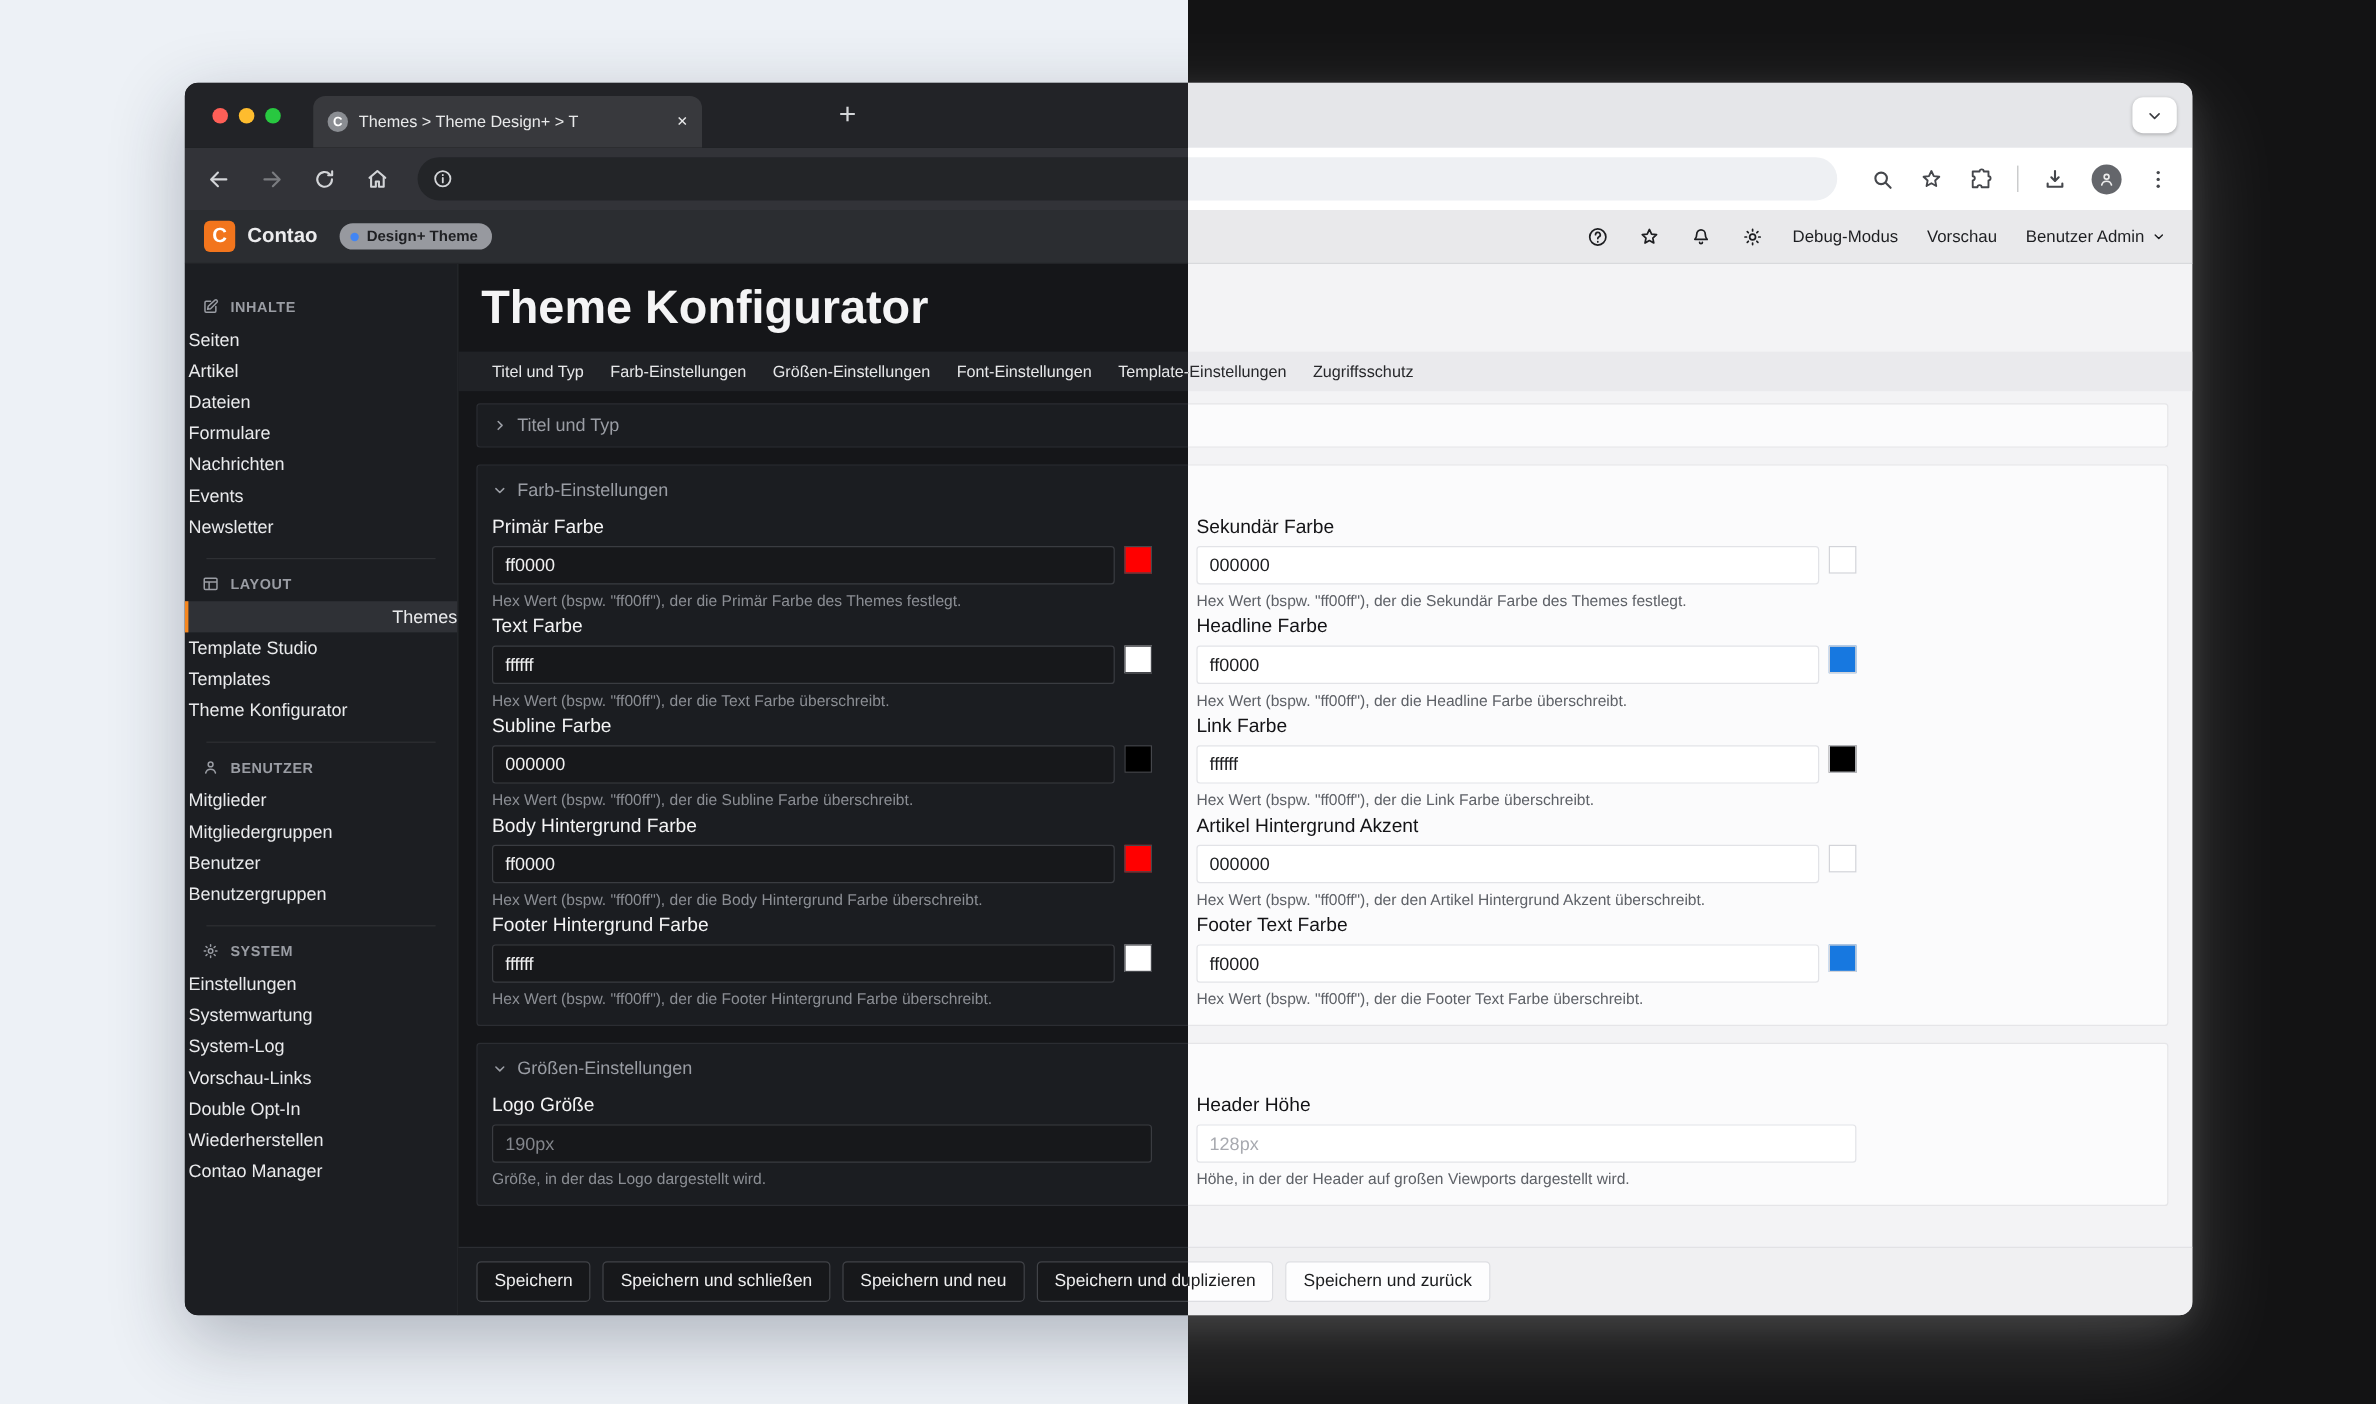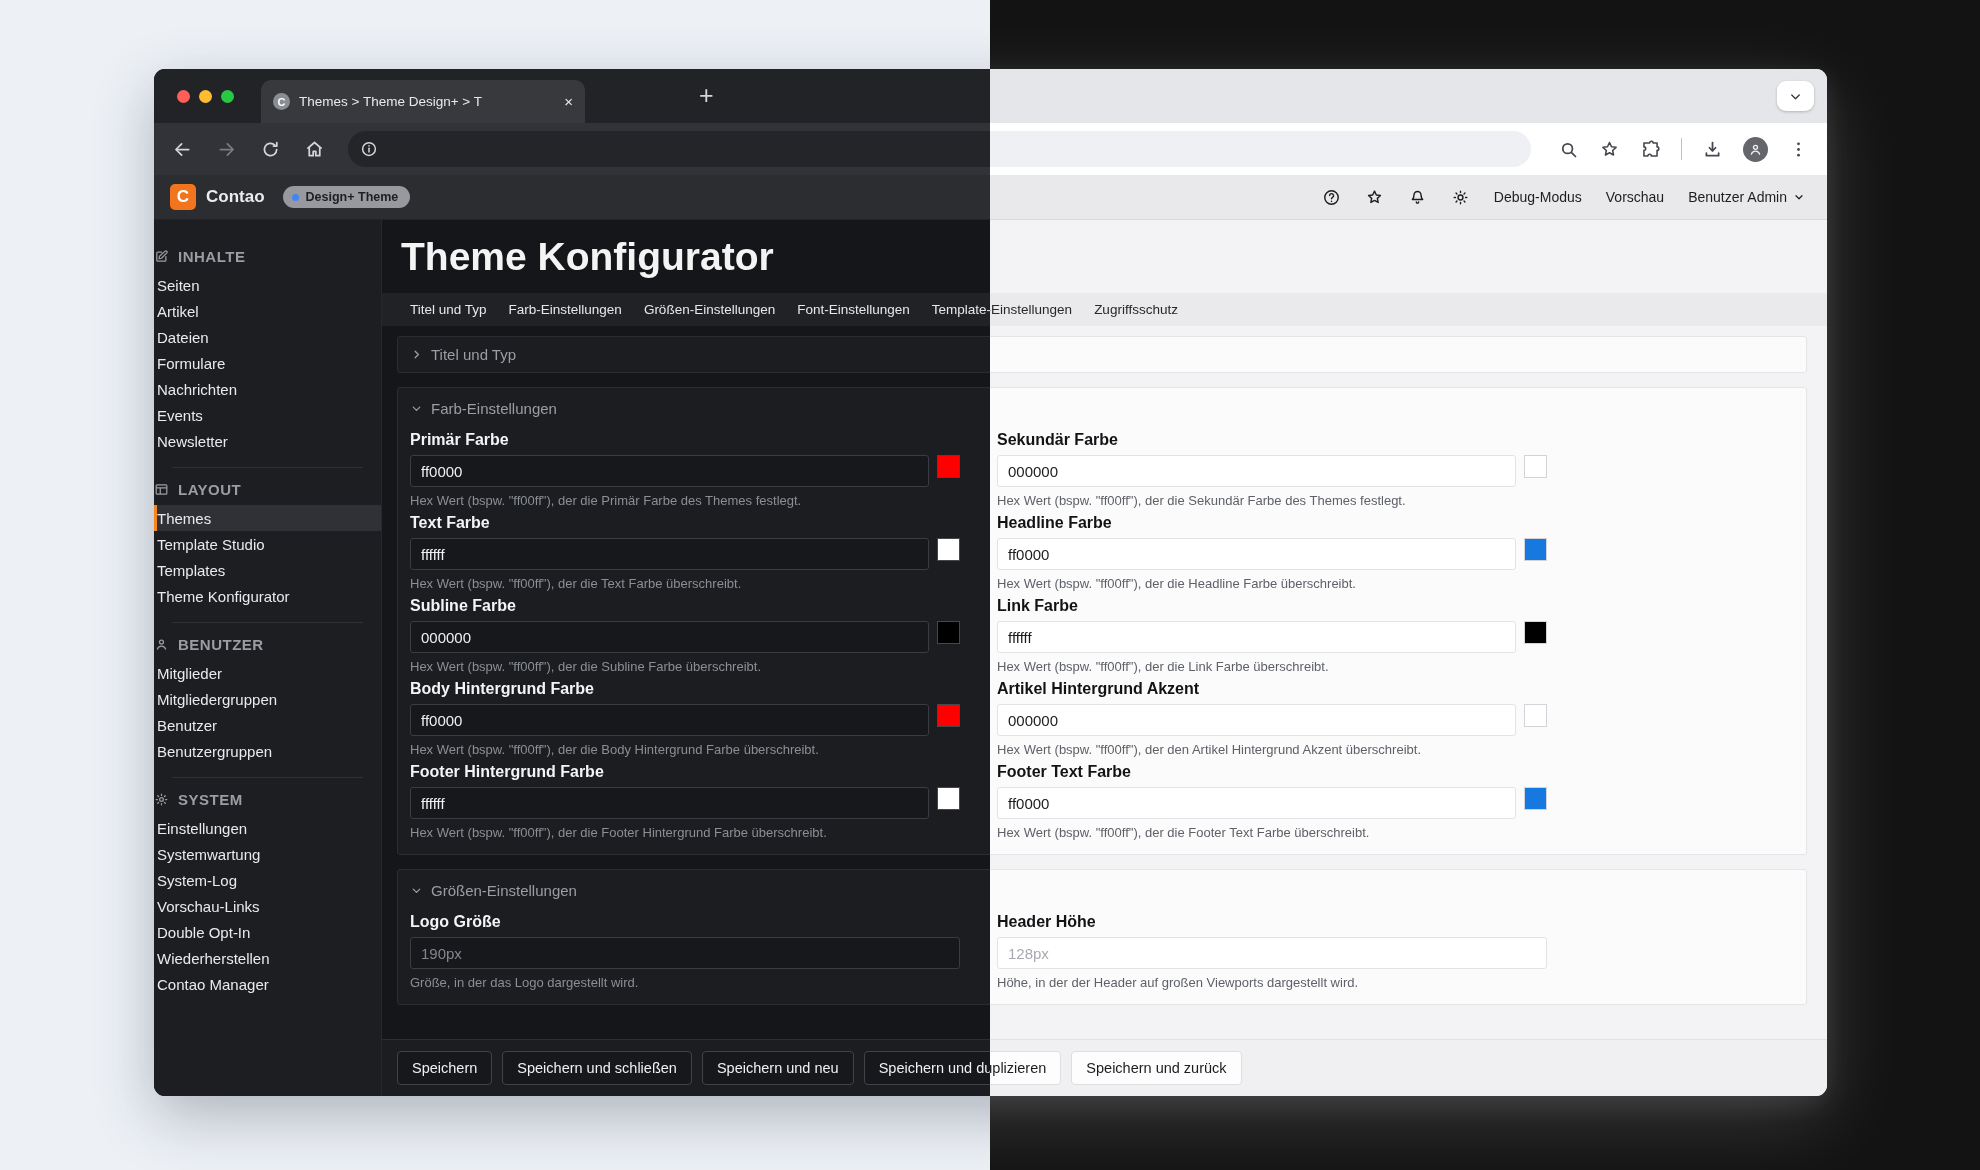--- a/index.html
+++ b/index.html
@@ -79,39 +79,39 @@
     font-size:12.5px;font-weight:700;padding:4px 12px 4px 9px;border-radius:12px;margin-left:8px;}
   .badge-dot{width:7px;height:7px;border-radius:50%;}
   .header-right{margin-left:auto;display:flex;align-items:center;gap:24px;color:var(--header-fg);font-size:14px;}
   .hic{width:19px;height:19px;}
   .userwrap{display:flex;align-items:center;gap:6px;}
   .chev12{width:12px;height:12px;}
 
   
   .appbody{flex:1;display:flex;min-height:0;}
   .sidebar{width:227px;background:var(--sidebar-bg);border-right:1px solid var(--sidebar-border);padding-top:28px;flex:0 0 auto;}
-  .sb-section-head{display:flex;align-items:center;gap:9px;color:var(--secthead);
-    font-size:15px;font-weight:700;letter-spacing:.5px;margin-bottom:7px;}
+  .sb-section-head{display:flex;align-items:center;gap:9px;padding-left:14px;color:var(--secthead);
+    font-size:12px;font-weight:700;letter-spacing:.5px;margin-bottom:7px;}
   .sb-ic{width:15px;height:15px;flex:0 0 auto;}
   .sb-item{height:26px;display:flex;align-items:center;font-size:15px;color:var(--sb-fg);border-left:3px solid transparent;}
-  .sb-item.active{background:var(--sb-active);border-left-color:#f5871f;}
+  .sb-item.active{background:var(--sb-active);border-left-color:#f5871f;justify-content:flex-end;}
   .sb-div{height:1px;background:var(--divider);margin:13px 18px;}
 
   .main{flex:1;display:flex;flex-direction:column;min-width:0;}
   .pagetitle{font-size:39px;font-weight:700;color:var(--label);margin:15px 0 14px 19px;}
   .tabsstrip{height:33px;background:var(--tabsstrip-bg);display:flex;align-items:center;padding-left:17px;flex:0 0 auto;}
   .ptab{font-size:13.5px;color:var(--tabsstrip-fg);padding:0 11px;white-space:nowrap;}
   .content{flex:1;padding:10px 20px 0 15px;overflow:hidden;}
   .secbox{background:var(--box-bg);border:1px solid var(--box-border);border-radius:3px;margin-bottom:14px;}
   .secbox.collapsed{padding:9px 12px;}
   .secbox.open{padding:12px 12px 14px;}
   .sechead{display:flex;align-items:center;gap:8px;color:var(--secthead);font-size:15px;}
   .chev{width:13px;height:13px;flex:0 0 auto;}
   .fieldgrid{display:grid;grid-template-columns:550px 550px;column-gap:37px;row-gap:6px;margin-top:14px;}
-  .flabel{font-size:16px;font-weight:700;color:var(--label);margin-bottom:6px;}
+  .flabel{font-size:16px;font-weight:400;color:var(--label);margin-bottom:6px;}
   .frow{display:flex;align-items:flex-start;gap:8px;}
   .finput{flex:1;height:30px;background:var(--input-bg);border:1px solid var(--input-border);border-radius:3px;
     color:var(--input-fg);font-size:15px;padding:0 10px;font-family:inherit;min-width:0;outline:none;}
   .finput::placeholder{color:var(--placeholder);}
   .swatch{width:21px;height:21px;border:1px solid var(--swatch-border);flex:0 0 auto;}
   .fhelp{font-size:13px;color:var(--help);margin-top:6px;}
   .footerbar{height:56px;background:var(--footer-bg);border-top:1px solid var(--footer-border);
     display:flex;align-items:center;gap:10px;padding:0 15px;flex:0 0 auto;}
   .fbtn{height:34px;padding:0 14px;background:var(--btn-bg);border:1px solid var(--btn-border);border-radius:4px;
     color:var(--btn-fg);font-size:14.5px;display:flex;align-items:center;font-family:inherit;white-space:nowrap;}

